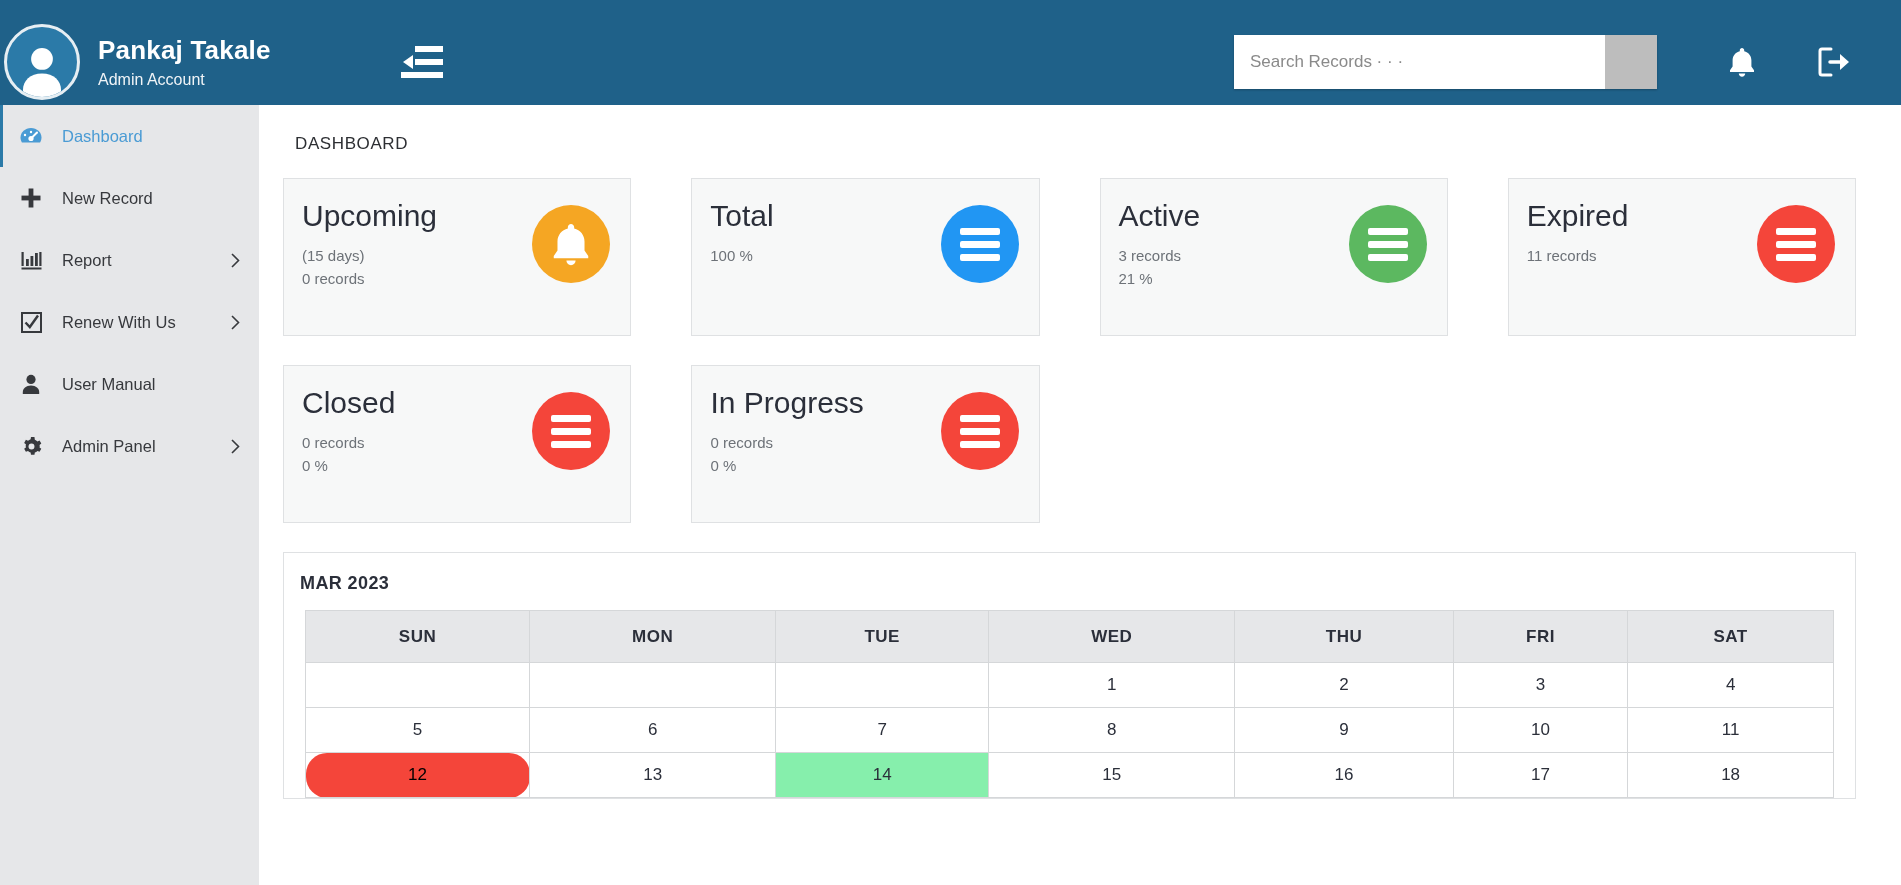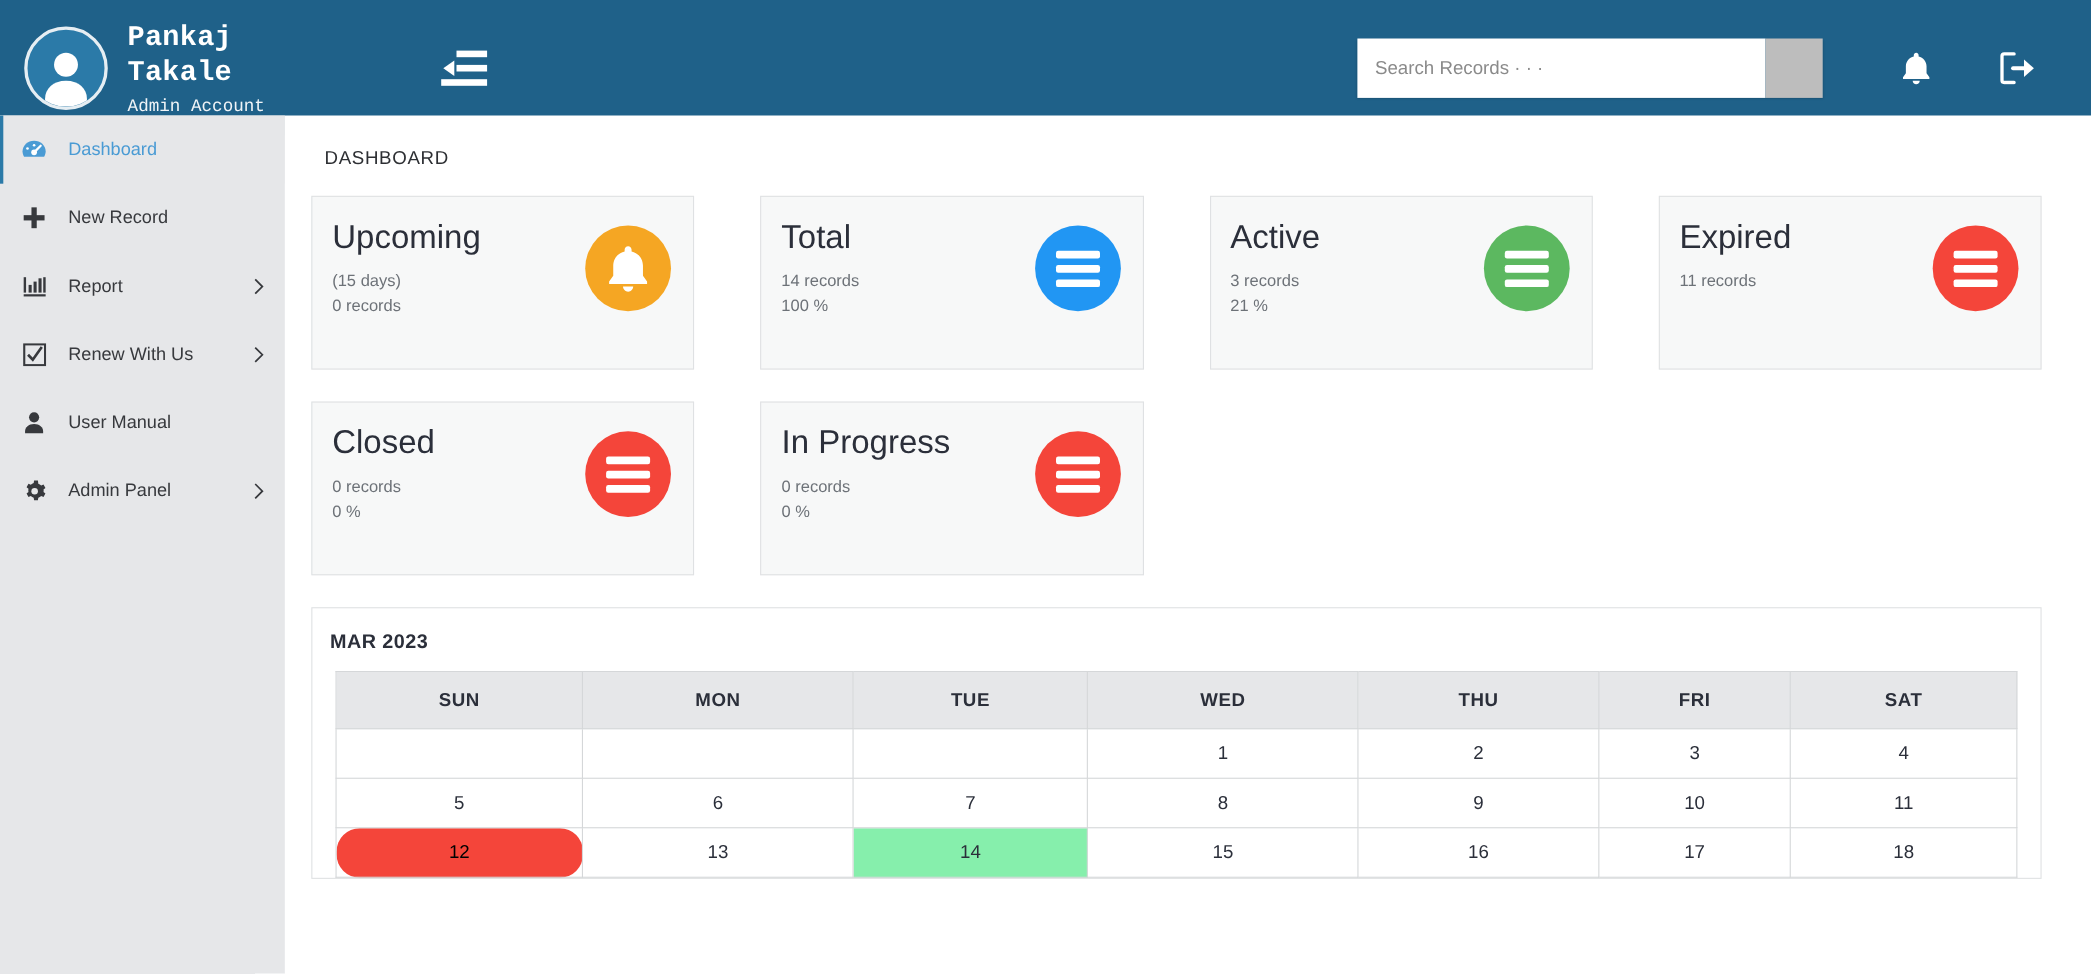--- a/index.html
+++ b/index.html
@@ -11,23 +11,22 @@
   }
   
   .topbar {
     position: absolute; top: 0; left: 0;
     width: 1901px; height: 123px;
     background: #1f6189;
     display: flex; align-items: center;
   }
   .brand {
     width: 315px; height: 123px;
-    display: flex; align-items: center; padding-left: 22px;
+    display: flex; align-items: center; padding-left: 4px;
     flex: 0 0 315px;
-    font-family: Liberation Mono, monospace;
   }
   .avatar {
     width: 76px; height: 76px; border-radius: 50%;
     background: #2b7aa8; border: 3px solid #e6eef3;
     display: flex; align-items: flex-end; justify-content: center;
     overflow: hidden; flex: 0 0 76px;
   }
   .avatar svg { width: 58px; height: 58px; display: block; }
   .brand-text { margin-left: 18px; color: #ffffff; }
   .brand-name { font-size: 26px; font-weight: bold; line-height: 1.25; letter-spacing: .2px; }
@@ -294,21 +293,20 @@
       <div class="card-badge" style="background:#f5a623">
         <svg width="44" height="46" viewBox="0 0 30 32">
           <path d="M15 2c-1.2 0-2.2 1-2.2 2.2v1.1C8.6 6.2 5.6 9.9 5.6 14.3v6.3L3 24.3v1.6h24v-1.6l-2.6-3.7v-6.3c0-4.4-3-8.1-7.2-9v-1.1C17.2 3 16.2 2 15 2z" fill="#ffffff"></path>
           <path d="M11.8 27.5c0 1.8 1.4 3.2 3.2 3.2s3.2-1.4 3.2-3.2h-6.4z" fill="#ffffff"></path>
         </svg>
       </div>
     </div>
 
     <div class="card">
       <div class="card-title">Total</div>
-      <div class="card-line">14 records</div>
       <div class="card-line">100 %</div>
       <div class="card-badge" style="background:#2196f3">
         <span class="bars">
             <span></span>
             <span></span>
             <span></span>
           </span>
       </div>
     </div>
 

